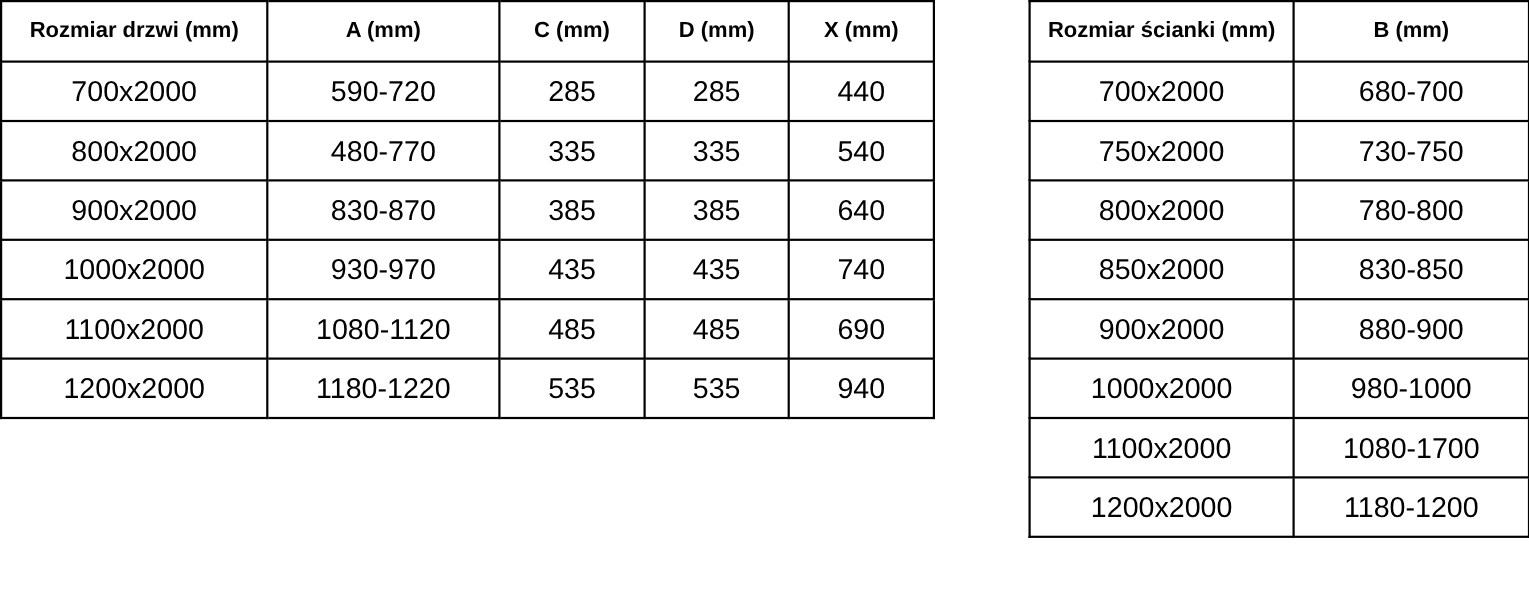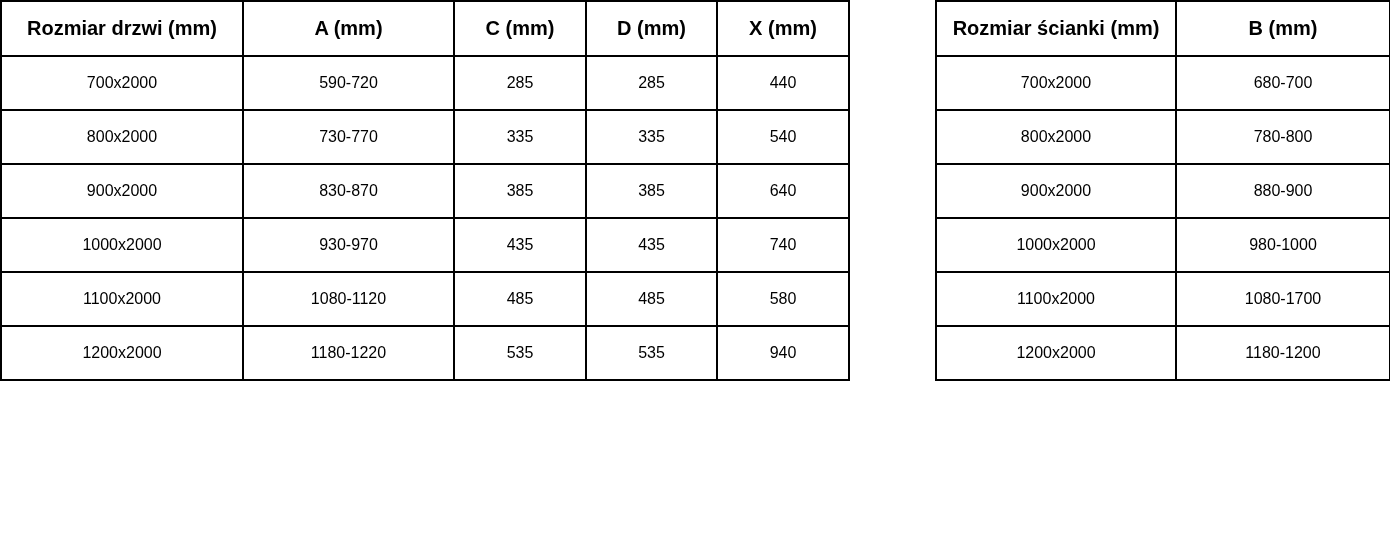--- a/index.html
+++ b/index.html
@@ -30,21 +30,21 @@
     overflow: hidden;
     white-space: nowrap;
   }
   table.spec th {
     font-weight: bold;
     font-size: 20px;
     height: 53px;
   }
   table.spec td {
     font-weight: normal;
-    font-size: 16px;
+    font-size: 26px;
     height: 52px;
   }
   #door-table { left: 0; width: 848px; }
   #door-table col.c1 { width: 242px; }
   #door-table col.c2 { width: 211px; }
   #door-table col.c3 { width: 132px; }
   #door-table col.c4 { width: 131px; }
   #door-table col.c5 { width: 132px; }
   #wall-table { left: 935px; width: 454px; }
   #wall-table col.c1 { width: 240px; }
@@ -75,21 +75,21 @@
     <tbody>
       <tr>
         <td>700x2000</td>
         <td>590-720</td>
         <td>285</td>
         <td>285</td>
         <td>440</td>
       </tr>
       <tr>
         <td>800x2000</td>
-        <td>730-770</td>
+        <td>480-770</td>
         <td>335</td>
         <td>335</td>
         <td>540</td>
       </tr>
       <tr>
         <td>900x2000</td>
         <td>830-870</td>
         <td>385</td>
         <td>385</td>
         <td>640</td>
@@ -99,21 +99,21 @@
         <td>930-970</td>
         <td>435</td>
         <td>435</td>
         <td>740</td>
       </tr>
       <tr>
         <td>1100x2000</td>
         <td>1080-1120</td>
         <td>485</td>
         <td>485</td>
-        <td>580</td>
+        <td>690</td>
       </tr>
       <tr>
         <td>1200x2000</td>
         <td>1180-1220</td>
         <td>535</td>
         <td>535</td>
         <td>940</td>
       </tr>
     </tbody>
   </table>
@@ -128,22 +128,30 @@
         <th>Rozmiar ścianki (mm)</th>
         <th>B (mm)</th>
       </tr>
     </thead>
     <tbody>
       <tr>
         <td>700x2000</td>
         <td>680-700</td>
       </tr>
       <tr>
+        <td>750x2000</td>
+        <td>730-750</td>
+      </tr>
+      <tr>
         <td>800x2000</td>
         <td>780-800</td>
+      </tr>
+      <tr>
+        <td>850x2000</td>
+        <td>830-850</td>
       </tr>
       <tr>
         <td>900x2000</td>
         <td>880-900</td>
       </tr>
       <tr>
         <td>1000x2000</td>
         <td>980-1000</td>
       </tr>
       <tr>

